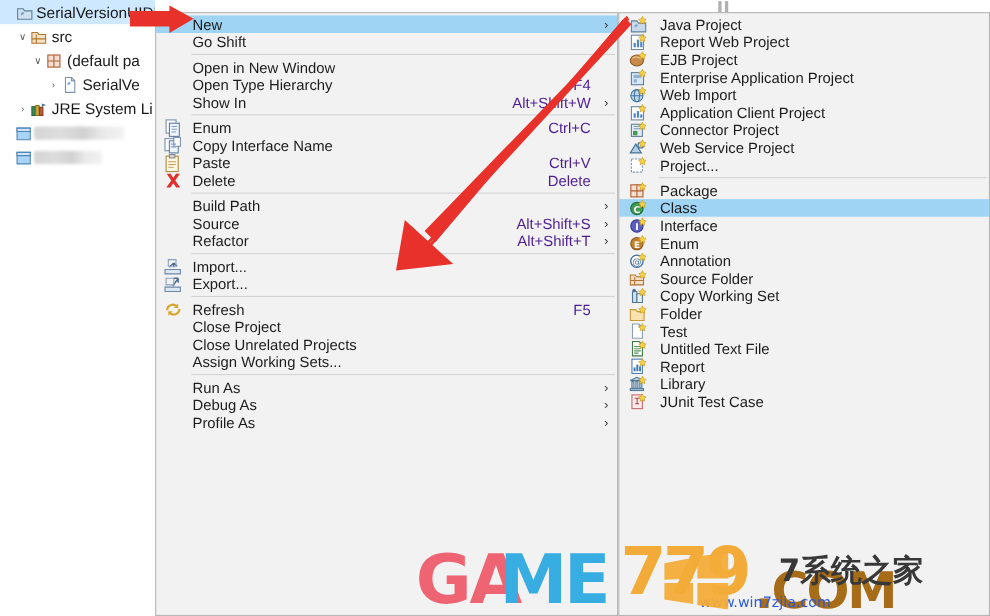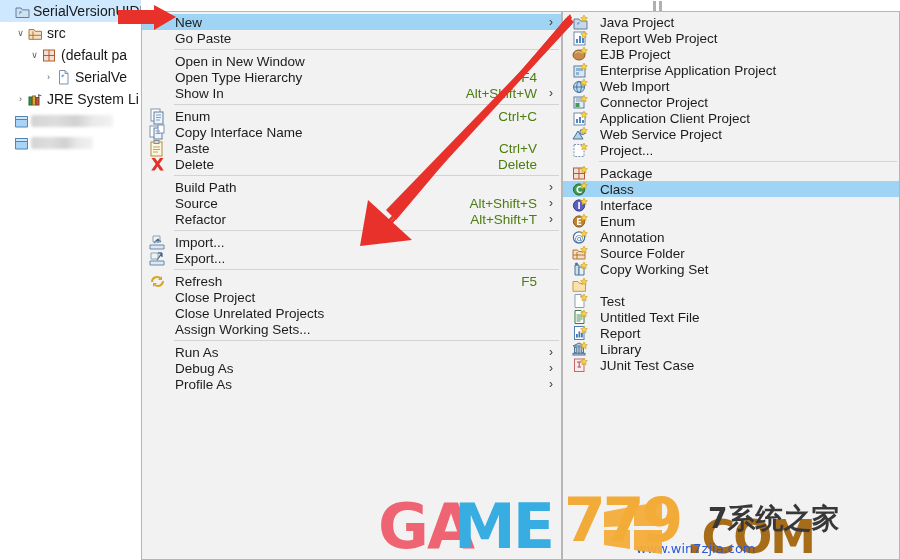--- a/index.html
+++ b/index.html
@@ -127,21 +127,21 @@
     display: inline-flex;
     align-items: center;
     justify-content: center;
   }
   .mi .lbl {
     flex: 1 1 auto;
     padding-left: 3px;
   }
   .mi .accel {
     flex: 0 0 auto;
-    color: #4d7c0f;
+    color: #4c1d95;
     padding-right: 4px;
     font-size: 13.5px;
   }
   .mi .arrow {
     flex: 0 0 12px;
     text-align: right;
     color: #3a3a3a;
     font-size: 12px;
     line-height: 1;
   }
@@ -313,21 +313,21 @@
   <div class="menu" id="main-menu">
     <div id="main-menu-rows">
         <div class="mi hi">
           <span class="ico"></span>
           <span class="lbl">New</span>
           <span class="accel"></span>
           <span class="arrow">›</span>
         </div>
         <div class="mi">
           <span class="ico"></span>
-          <span class="lbl">Go Paste</span>
+          <span class="lbl">Go Shift</span>
           <span class="accel"></span>
           <span class="arrow empty">›</span>
         </div>
         <div class="sep"></div>
         <div class="mi">
           <span class="ico"></span>
           <span class="lbl">Open in New Window</span>
           <span class="accel"></span>
           <span class="arrow empty">›</span>
         </div>
@@ -554,46 +554,46 @@
               <ellipse cx="7" cy="9" rx="2.3" ry="5.5" fill="none" stroke="#46749e"></ellipse>
               <line x1="1.6" y1="9" x2="12.4" y2="9" stroke="#46749e"></line>
               <path d="M12 1 l1.1 2.3 2.3 .5 -1.7 1.6 .4 2.3 -2.1 -1.1 -2.1 1.1 .4 -2.3 -1.7 -1.6 2.3 -.5 Z" fill="#f6d24a" stroke="#c99b14" stroke-width=".6"></path>
             </svg>
           </span>
           <span class="lbl">Web Import</span>
         </div>
         <div class="mi">
           <span class="ico">
             <svg width="17" height="17" viewBox="0 0 17 17">
-              <rect x="2" y="3" width="10" height="11" fill="#e3ecf5" stroke="#5f7f9f"></rect>
-              <rect x="3.5" y="9" width="4" height="4" fill="#3f9b4f"></rect>
-              <line x1="4" y1="5" x2="10" y2="5" stroke="#7d9ab8"></line>
-              <line x1="4" y1="7" x2="10" y2="7" stroke="#7d9ab8"></line>
-              <path d="M12 1 l1.1 2.3 2.3 .5 -1.7 1.6 .4 2.3 -2.1 -1.1 -2.1 1.1 .4 -2.3 -1.7 -1.6 2.3 -.5 Z" fill="#f6d24a" stroke="#c99b14" stroke-width=".6"></path>
-            </svg>
-          </span>
-          <span class="lbl">Connector Project</span>
-        </div>
-        <div class="mi">
-          <span class="ico">
-            <svg width="17" height="17" viewBox="0 0 17 17">
               <rect x="2" y="3" width="11" height="12" fill="#fff" stroke="#6f88a5"></rect>
               <g fill="#4f86c6">
                 <rect x="4" y="9" width="2" height="4"></rect>
                 <rect x="7" y="7" width="2" height="6"></rect>
                 <rect x="10" y="10" width="2" height="3"></rect>
               </g>
               <path d="M12 1 l1.1 2.3 2.3 .5 -1.7 1.6 .4 2.3 -2.1 -1.1 -2.1 1.1 .4 -2.3 -1.7 -1.6 2.3 -.5 Z" fill="#f6d24a" stroke="#c99b14" stroke-width=".6"></path>
             </svg>
           </span>
           <span class="lbl">Application Client Project</span>
         </div>
         <div class="mi">
           <span class="ico">
             <svg width="17" height="17" viewBox="0 0 17 17">
+              <rect x="2" y="3" width="10" height="11" fill="#e3ecf5" stroke="#5f7f9f"></rect>
+              <rect x="3.5" y="9" width="4" height="4" fill="#3f9b4f"></rect>
+              <line x1="4" y1="5" x2="10" y2="5" stroke="#7d9ab8"></line>
+              <line x1="4" y1="7" x2="10" y2="7" stroke="#7d9ab8"></line>
+              <path d="M12 1 l1.1 2.3 2.3 .5 -1.7 1.6 .4 2.3 -2.1 -1.1 -2.1 1.1 .4 -2.3 -1.7 -1.6 2.3 -.5 Z" fill="#f6d24a" stroke="#c99b14" stroke-width=".6"></path>
+            </svg>
+          </span>
+          <span class="lbl">Connector Project</span>
+        </div>
+        <div class="mi">
+          <span class="ico">
+            <svg width="17" height="17" viewBox="0 0 17 17">
               <path d="M1 13 L6 5 L11 13 Z" fill="#b4cfe6" stroke="#44719b"></path>
               <circle cx="10.5" cy="6" r="2.6" fill="#cfe2f1" stroke="#44719b"></circle>
               <path d="M12 1 l1.1 2.3 2.3 .5 -1.7 1.6 .4 2.3 -2.1 -1.1 -2.1 1.1 .4 -2.3 -1.7 -1.6 2.3 -.5 Z" fill="#f6d24a" stroke="#c99b14" stroke-width=".6"></path>
             </svg>
           </span>
           <span class="lbl">Web Service Project</span>
         </div>
         <div class="mi">
           <span class="ico">
             <svg width="17" height="17" viewBox="0 0 17 17">
@@ -677,20 +677,21 @@
           </span>
           <span class="lbl">Copy Working Set</span>
         </div>
         <div class="mi">
           <span class="ico">
             <svg width="17" height="17" viewBox="0 0 17 17">
               <path d="M1 4.5 h5 l1.3 1.8 h6.2 v8 h-12.5 z" fill="#fae2b0" stroke="#c79a32"></path>
               <path d="M12 1 l1.1 2.3 2.3 .5 -1.7 1.6 .4 2.3 -2.1 -1.1 -2.1 1.1 .4 -2.3 -1.7 -1.6 2.3 -.5 Z" fill="#f6d24a" stroke="#c99b14" stroke-width=".6"></path>
             </svg>
           </span>
+          <span class="lbl">Folder</span>
         </div>
         <div class="mi">
           <span class="ico">
             <svg width="17" height="17" viewBox="0 0 17 17">
               <path d="M3 1.5 h6 l3 3 v10 h-9 z" fill="#ffffff" stroke="#8d9eb2"></path>
               <path d="M9 1.5 v3 h3" fill="none" stroke="#8d9eb2"></path>
               <path d="M12 1 l1.1 2.3 2.3 .5 -1.7 1.6 .4 2.3 -2.1 -1.1 -2.1 1.1 .4 -2.3 -1.7 -1.6 2.3 -.5 Z" fill="#f6d24a" stroke="#c99b14" stroke-width=".6"></path>
             </svg>
           </span>
           <span class="lbl">Test</span>

